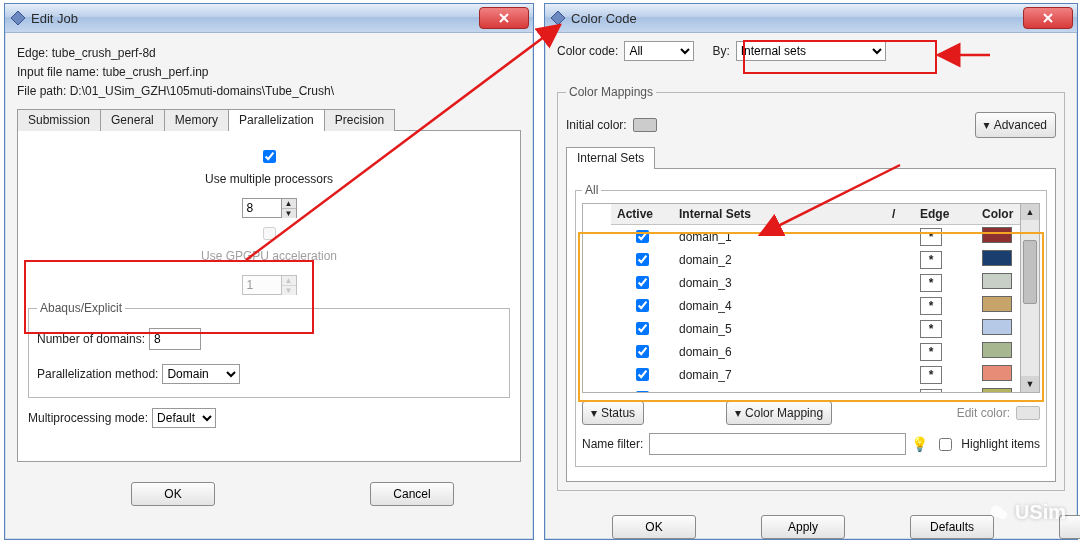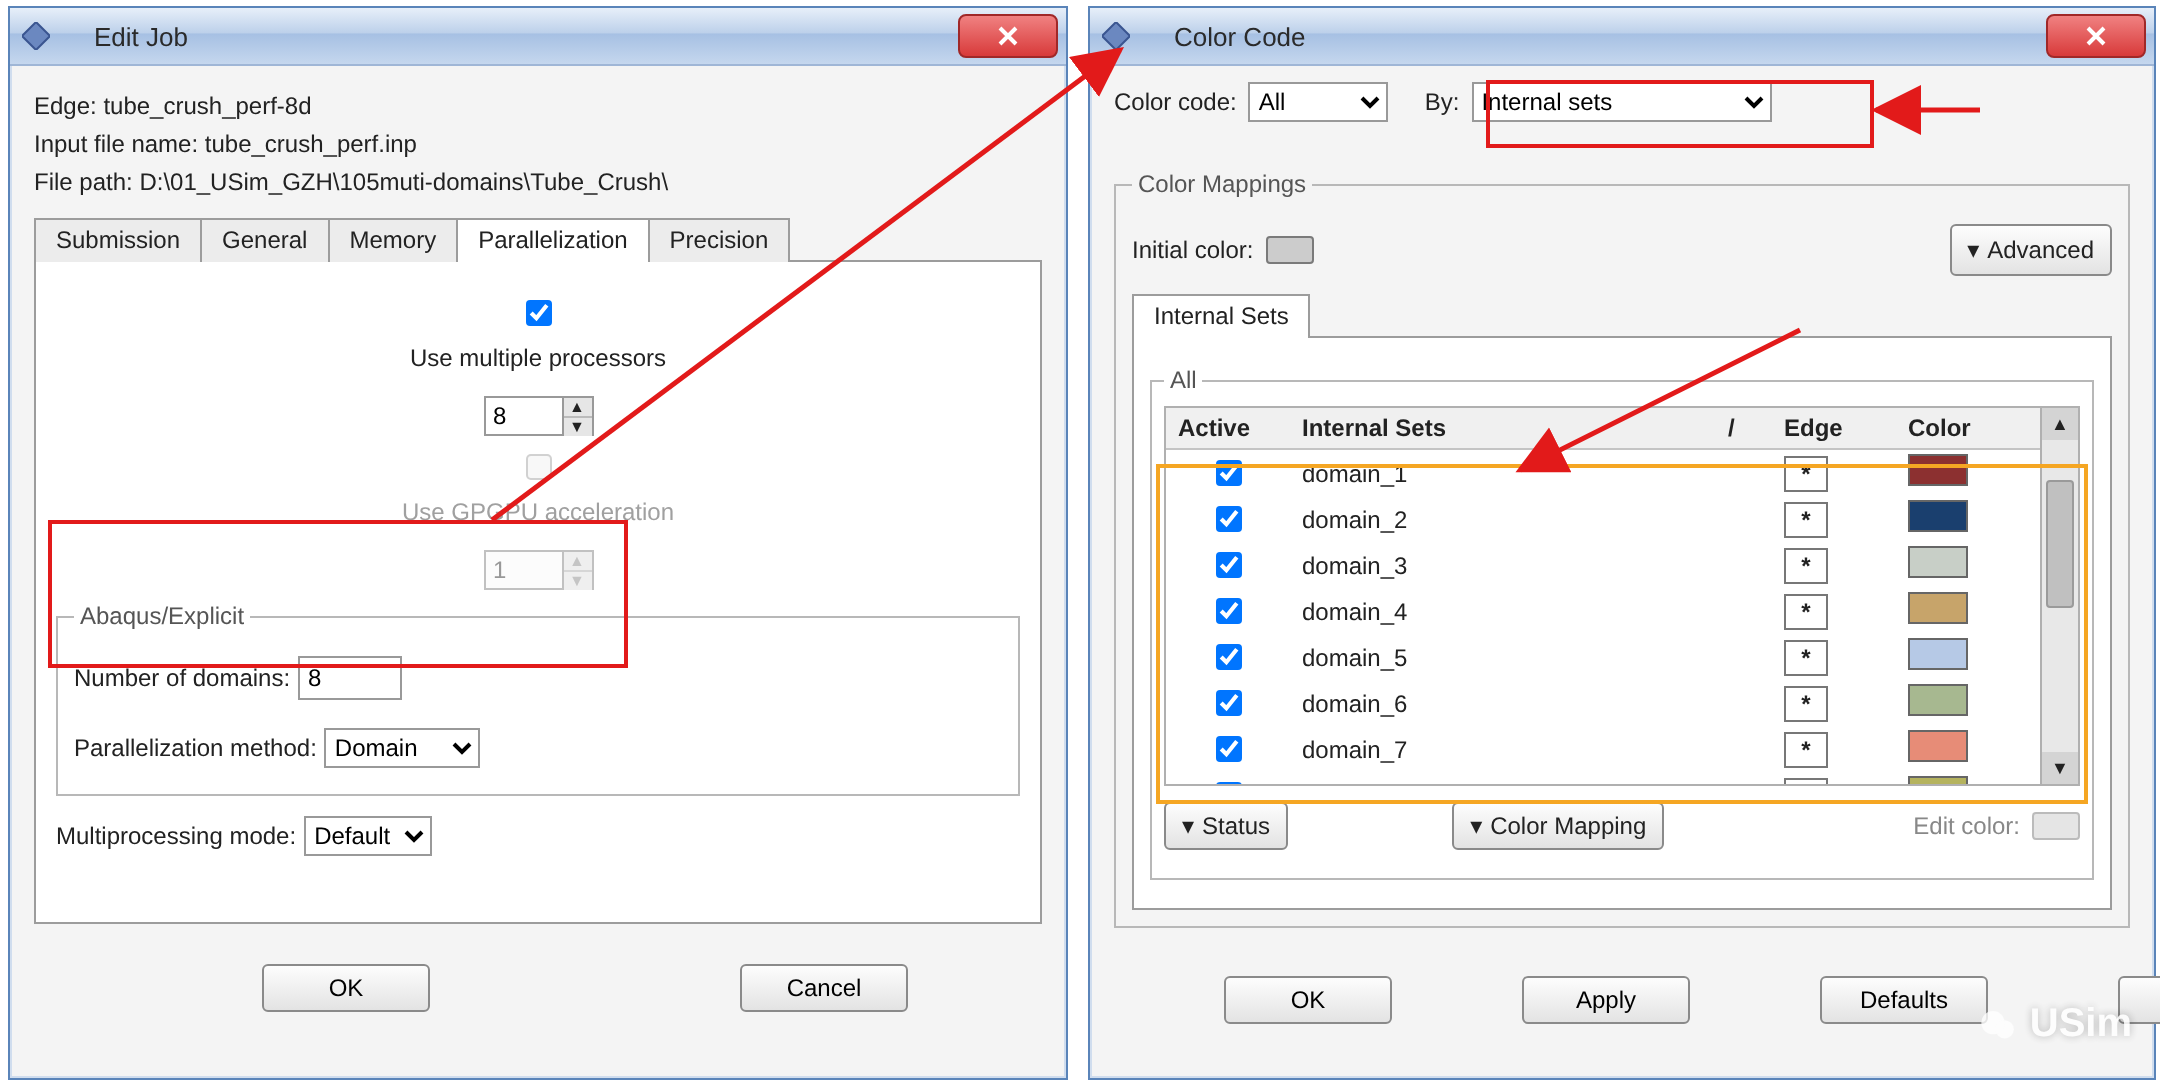--- a/index.html
+++ b/index.html
@@ -21,21 +21,21 @@
     height: 28px;
     background: linear-gradient(#e7eff9, #bcd0ea 45%, #a6c0e3 46%, #c5d7ee);
     display: flex;
     align-items: center;
     padding: 0 4px;
     border-bottom: 1px solid #9fb6d6;
     font-size: 13px;
     color: #2a2a2a;
   }
   .titlebar .icon-slot { width:18px; display:flex; align-items:center; justify-content:center; }
-  .titlebar .title { margin-left: 20px; flex:1; }
+  .titlebar .title { margin-left: 4px; flex:1; }
   .titlebar .close-btn {
     width:48px; height:20px;
     border-radius:4px;
     background: linear-gradient(#f08181,#d83a3a);
     border:1px solid #a02828;
     display:flex; align-items:center; justify-content:center;
     color:#fff; font-weight:bold;
     cursor:pointer;
   }
   .body { padding: 8px 12px 10px 12px; }
@@ -112,21 +112,21 @@
     display:flex; flex-direction:column; align-items:center;
   }
   .tbl-scroll .scroll-up, .tbl-scroll .scroll-down {
     height:16px; width:100%; background:#d4d4d4;
     display:flex; align-items:center; justify-content:center;
     font-size:9px; cursor:pointer;
   }
   .tbl-scroll .scroll-thumb {
     width:12px; height:62px; background:#c0c0c0; border:1px solid #9a9a9a; border-radius:2px; margin-top:20px;
   }
-  table.sets-table { width:100%; border-collapse:collapse; font-size:12px;}
+  table.sets-table { width:100%; border-collapse:collapse; font-size:12px;margin-left:28px;}
   table.sets-table th {
     text-align:left; background:#f0f0f0; border-bottom:1px solid #c4c4c4;
     padding:3px 6px; font-weight:bold;
   }
   table.sets-table td {
     padding:2px 6px;
   }
   .edge-cell {
     display:inline-block; width:20px; height:16px; border:1px solid #777; background:#fff;
     display:flex; align-items:center; justify-content:center; cursor:pointer;
@@ -417,20 +417,27 @@
             <span style="width:70px;"></span>
             <span class="dropbtn">
               <span>▾</span>
               <span>Color Mapping</span>
             </span>
             <span style="flex:1"></span>
             <span style="color:#888">Edit color:</span>
             <span class="grey-swatch" style="opacity:.5"></span>
           </div>
 
+          <div class="field-row" style="display:flex; align-items:center; gap:6px;">
+            <span>Name filter:</span>
+            <input class="txtin" style="flex: 1 1 0%; min-width: 190px;" value="">
+            <span class="bulb">💡</span>
+            <input type="checkbox" style="">
+            <span>Highlight items</span>
+          </div>
         </fieldset>
       </div>
     </fieldset>
   </div>
   <div class="btnbar" style="gap:18px; padding:8px 20px 12px;">
     <button class="btn">OK</button>
     <button class="btn">Apply</button>
     <button class="btn">Defaults</button>
     <button class="btn">Cancel</button>
   </div>

